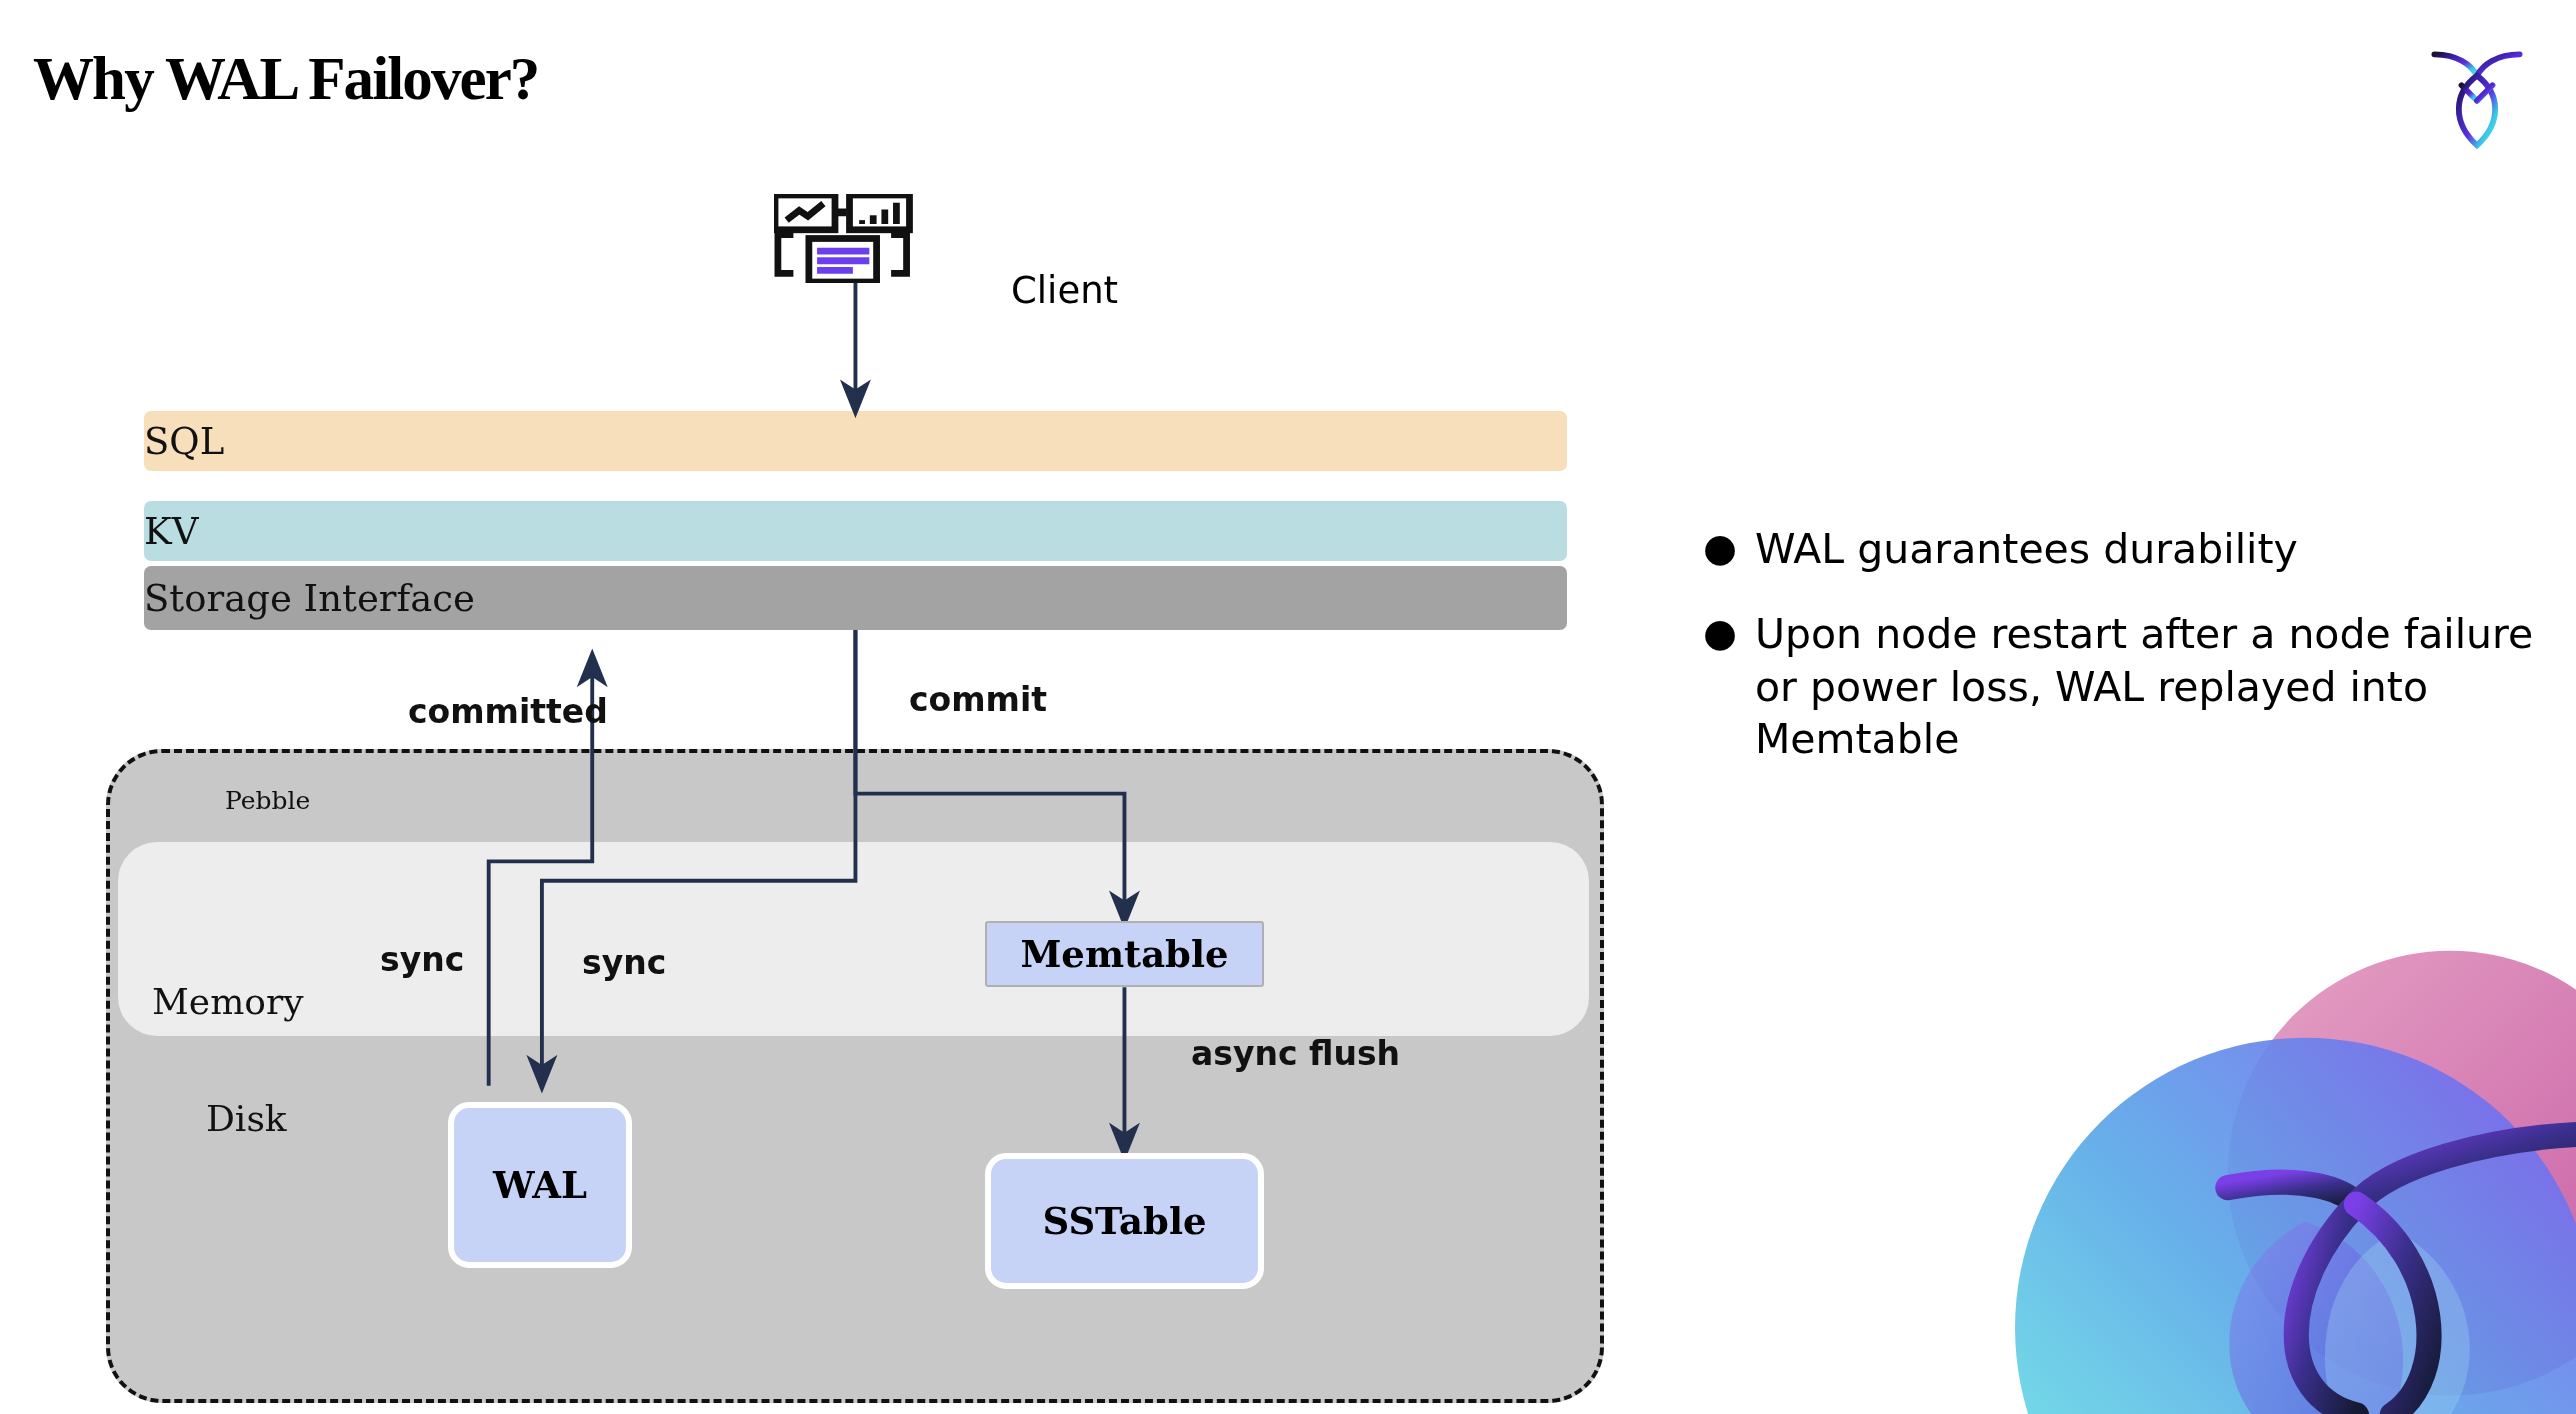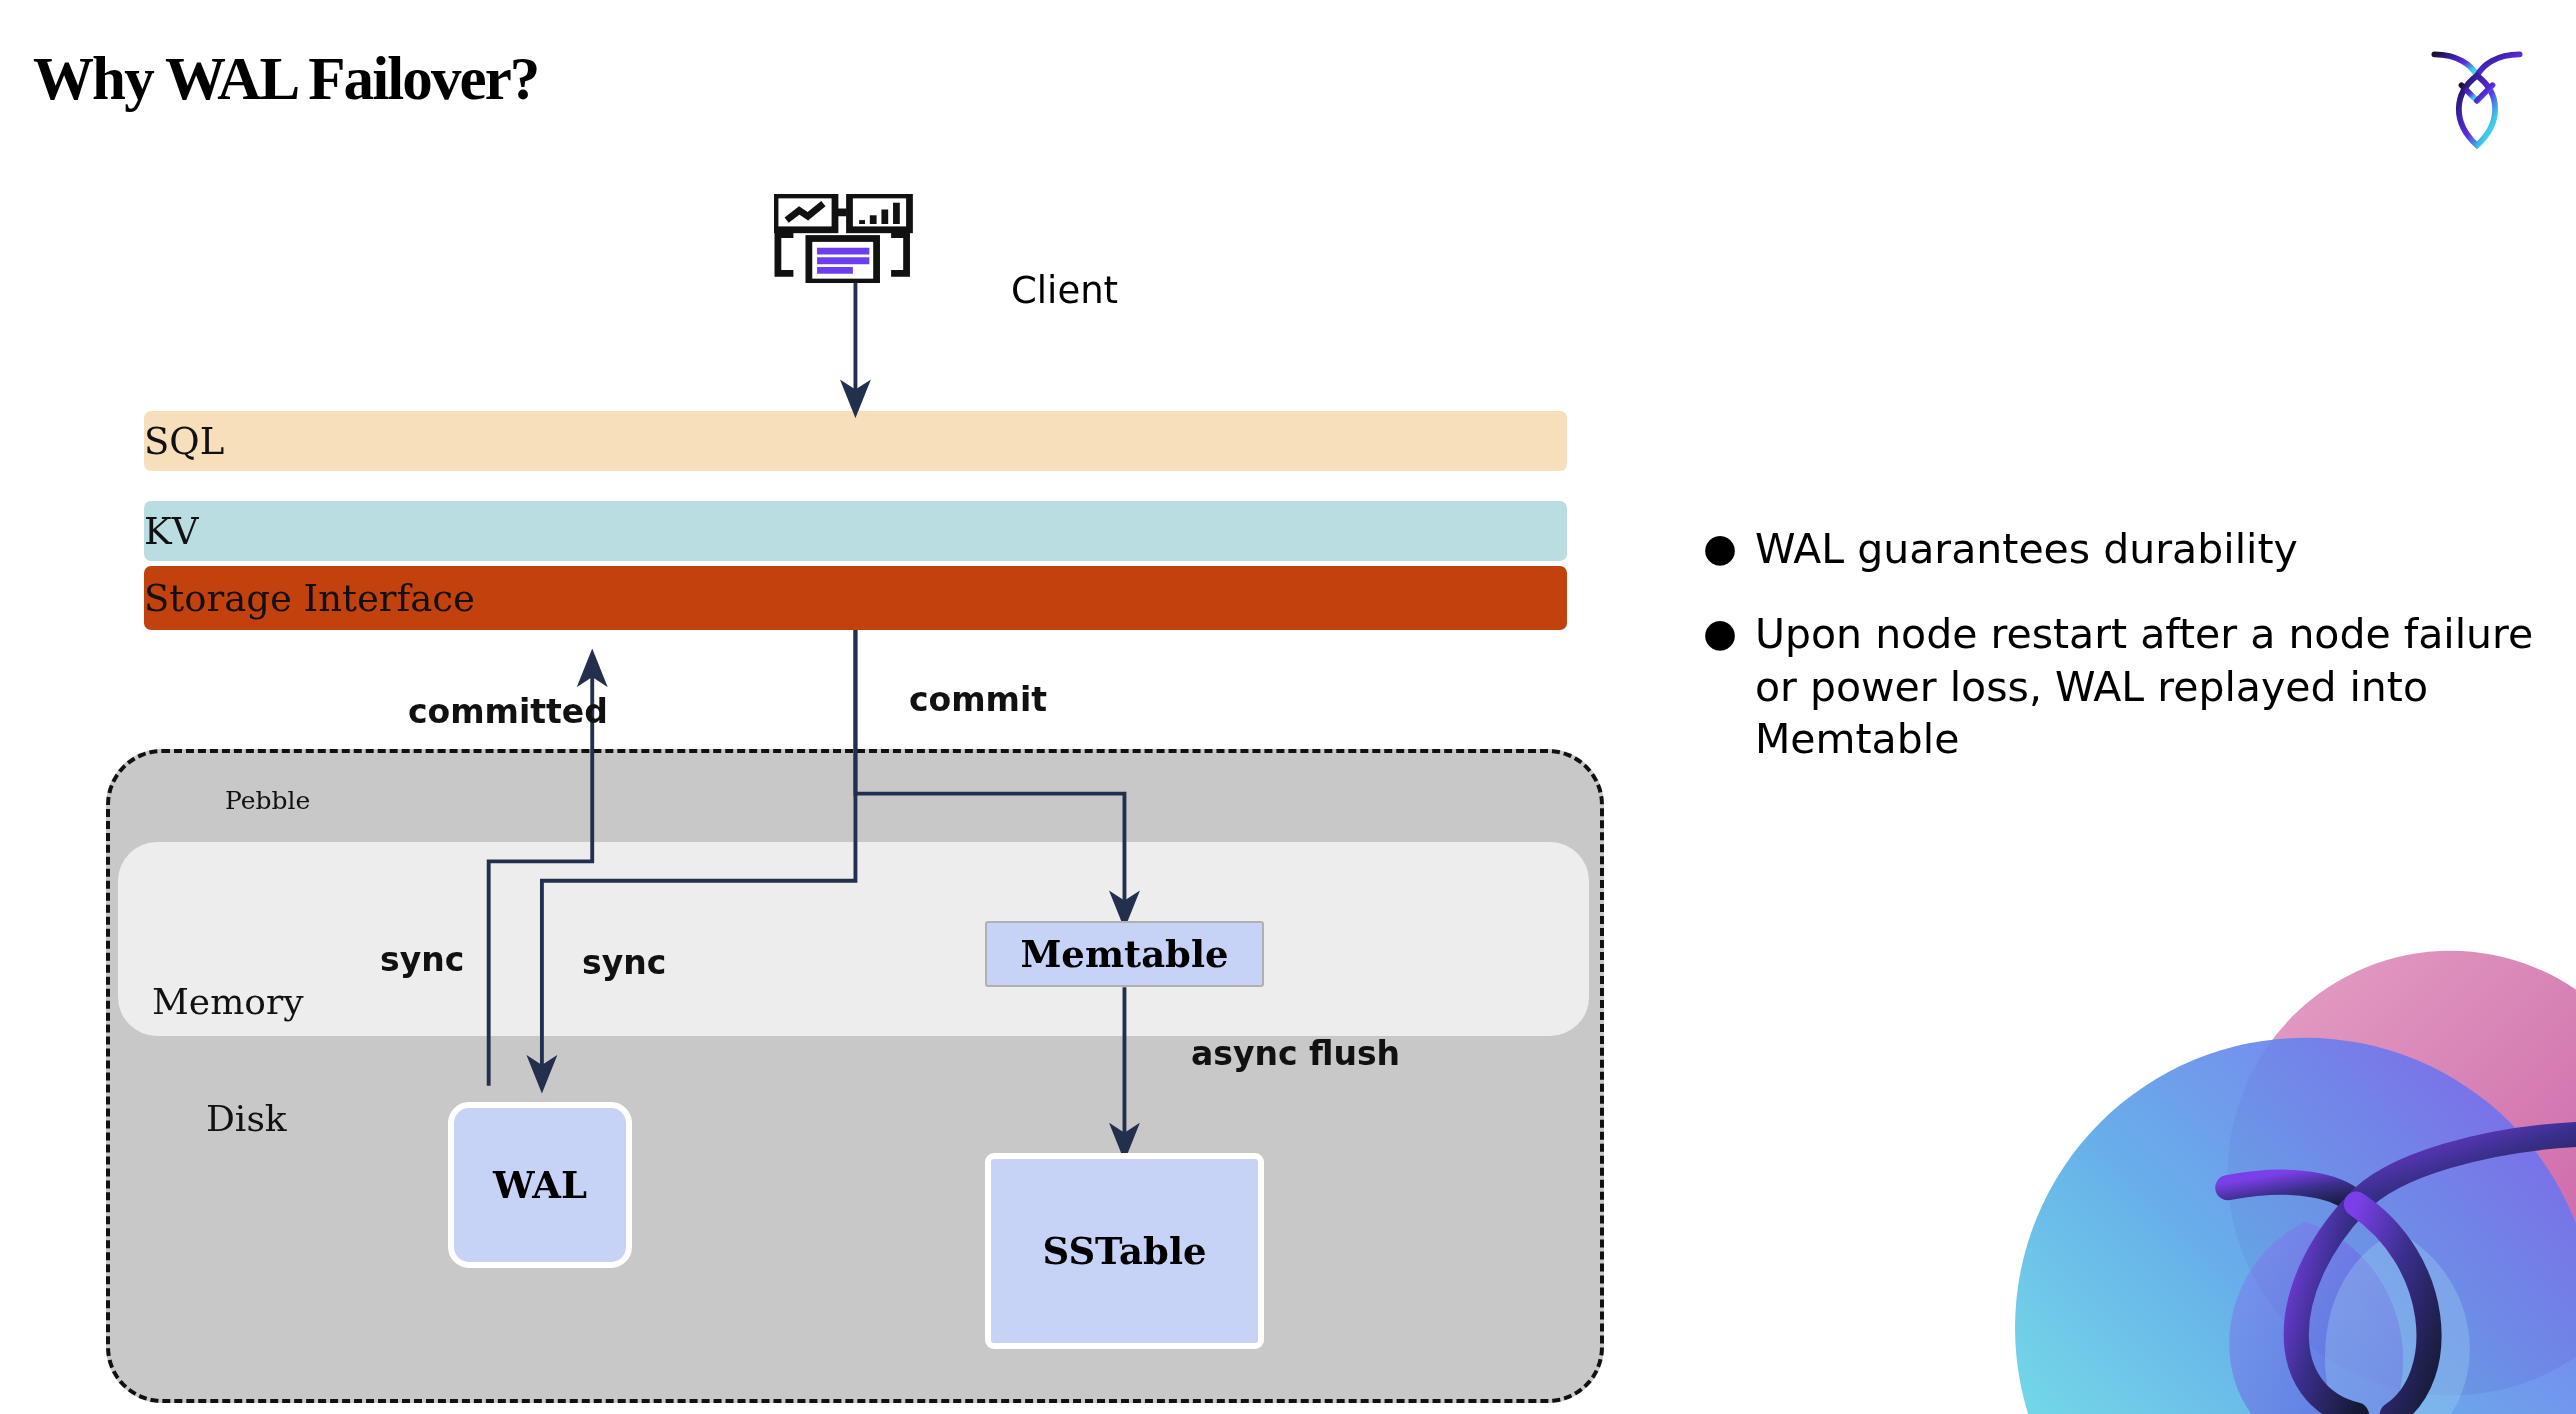--- a/index.html
+++ b/index.html
@@ -161,23 +161,23 @@
     height: 166px;
     border: 6.8px solid #ffffff;
     border-radius: 21px;
     font-size: 37px;
     margin-top: 16px;
   }
   #box-sstable {
     left: 985px;
     top: 1153px;
     width: 279px;
-    height: 196px;
+    height: 136px;
     border: 6.8px solid #ffffff;
-    border-radius: 9px;
+    border-radius: 21px;
     font-size: 37px;
   }
 
   
   .edge-label {
     position: absolute;
     font-family: "DejaVu Sans", sans-serif;
     font-size: 33px;
     color: #111111;
     white-space: nowrap;
@@ -312,21 +312,21 @@
   </svg>
 </div>
 <div id="client-label">Client</div>
 
 <div class="layer-bar" id="bar-sql" style="background:#f7dfbc">
   <span>SQL</span>
 </div>
 <div class="layer-bar" id="bar-kv" style="background:#b9dde1">
   <span>KV</span>
 </div>
-<div class="layer-bar" id="bar-storage" style="background:#c2410c">
+<div class="layer-bar" id="bar-storage" style="background:#a3a3a3">
   <span>Storage Interface</span>
 </div>
 
 <div id="pebble-container"></div>
 <div id="memory-panel"></div>
 <div id="pebble-label">Pebble</div>
 <div id="memory-label">Memory</div>
 <div id="disk-label">Disk</div>
 
 <svg id="arrow-layer" viewBox="0 0 2662 1462" width="2576" height="1415">

